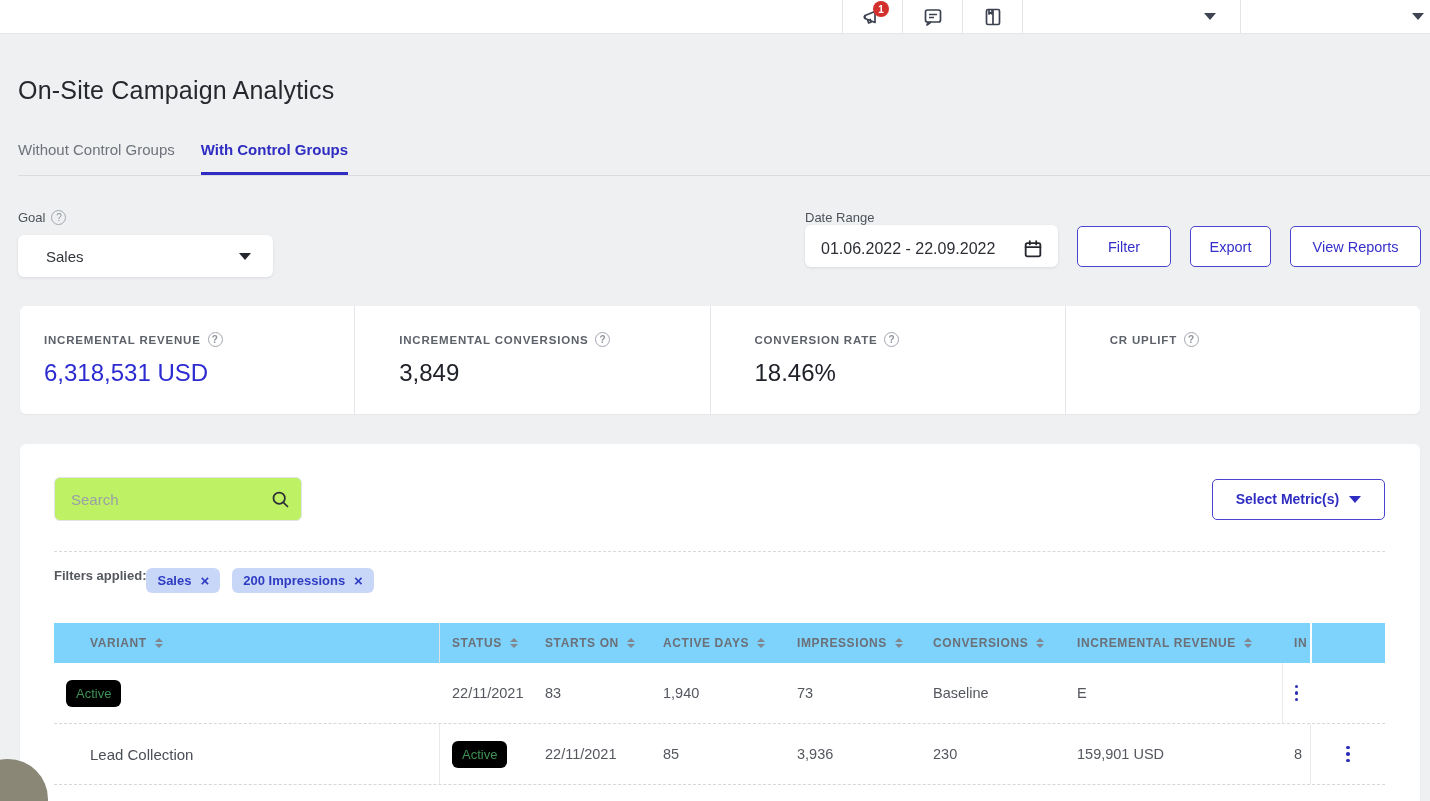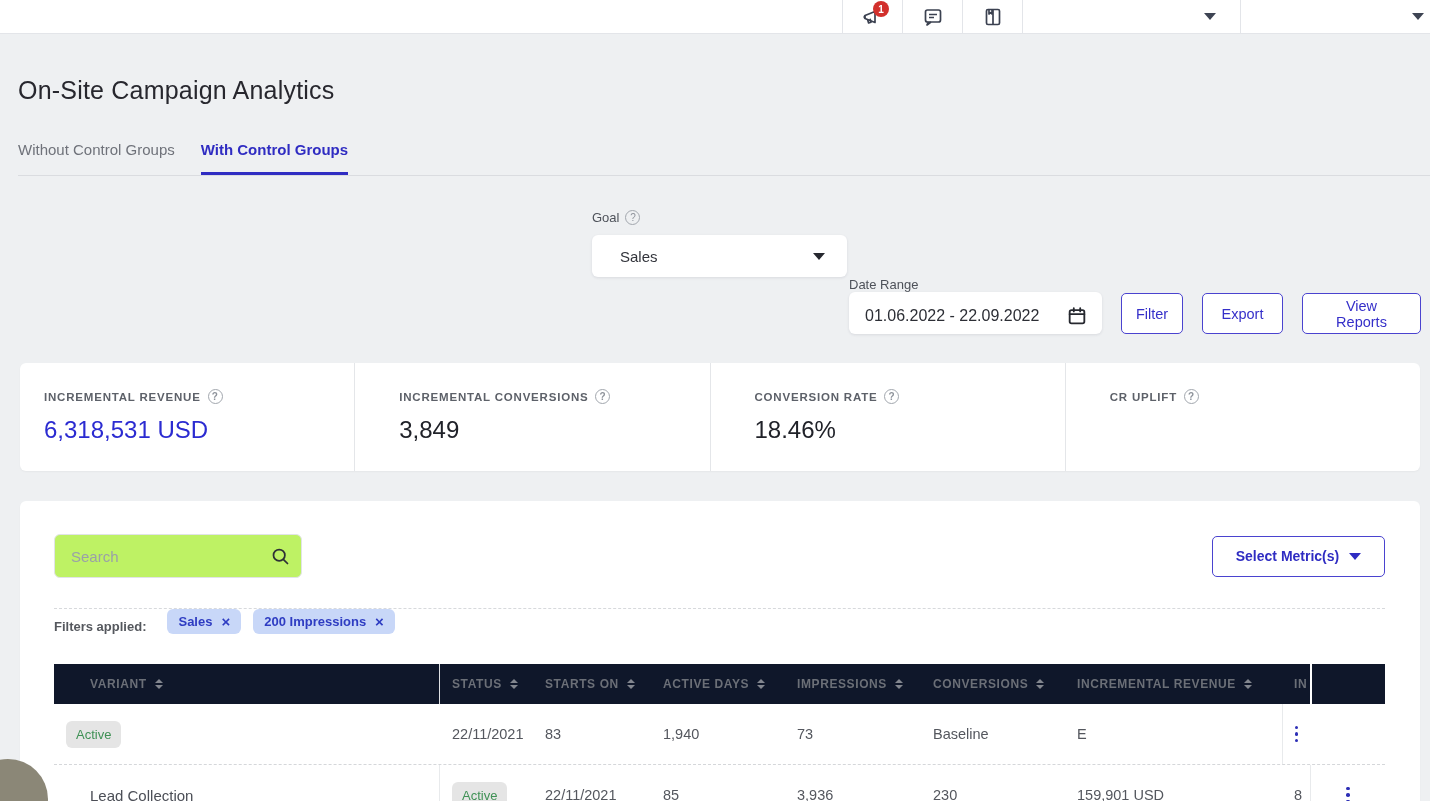--- a/index.html
+++ b/index.html
@@ -40,21 +40,21 @@
   
   .tabs {
     display:flex; gap:26px; margin:36px 0 0 18px;
     border-bottom:1px solid #dadce0; width:1412px;
   }
   .tab { padding:0 0 17px 0; font-size:15px; cursor:pointer; }
   .tab.active { color:#2f2cc2; font-weight:bold; box-shadow:inset 0 -3px 0 #2f2cc2; }
   .tab.inactive { color:#6f727a; }
   
   .controls {
-    display:flex; align-items:center; padding:0 9px 0 18px; margin-top:34px;flex-direction:column;
+    display:flex; align-items:flex-start; padding:0 9px 0 18px; margin-top:34px;
   }
   .field-label { font-size:13px; color:#4e525a; display:flex; align-items:center; gap:6px; }
   .help-icon {
     width:15px; height:15px; border:1px solid #a2a7ae; border-radius:50%;
     color:#8d929a; font-size:10px; display:inline-flex; align-items:center; justify-content:center;
   }
   .goal-group { width:255px; }
   .select-box {
     margin-top:10px; height:42px; background:#fff; border-radius:6px;
     box-shadow:0 1px 3px rgba(30,30,60,0.10);
@@ -74,23 +74,23 @@
     box-shadow:0 1px 3px rgba(30,30,60,0.10);
     display:flex; align-items:center; justify-content:space-between; padding:5px 14px 0 16px;
     cursor:pointer;
   }
   .date-box .value { font-size:16px; color:#2c2e35; }
   .btn {
     height:41px; background:#fff; border:1px solid #4a43cf; border-radius:5px;
     color:#352fc9; font-size:14.5px; font-family:inherit; cursor:pointer;
     display:flex; align-items:center; justify-content:center; padding:0 18px;
   }
-  .btn-filter { width:62px; }
+  .btn-filter { width:94px; }
   .btn-export { width:81px; }
-  .btn-view  { width:119px; }
+  .btn-view  { width:131px; }
   
   .kpi-panel {
     margin:29px 10px 0 20px; width:1400px; height:108px; background:#fff; border-radius:6px;
     box-shadow:0 1px 2px rgba(0,0,0,0.04);
     display:flex; align-items:stretch;
   }
   .kpi {
     flex:1; padding:26px 0 0 24px; position:relative;
   }
   .kpi + .kpi { border-left:1px solid #e4e6e9; padding-left:44px; }
@@ -120,37 +120,37 @@
     height:41px; width:173px; background:#fff; border:1px solid #4a43cf; border-radius:5px;
     color:#2f2cc2; font-size:14px; font-weight:bold; font-family:inherit; cursor:pointer;
     display:flex; align-items:center; justify-content:center; gap:10px;
   }
   .caret-indigo {
     width:0; height:0;
     border-left:6px solid transparent; border-right:6px solid transparent;
     border-top:7px solid #2f2cc2;
   }
   .dashed-divider { margin-top:30px; border-top:1px dashed #d7d9dc; }
-  .filters-row { display:flex; align-items:flex-end; gap:21px; }
+  .filters-row { margin-top:16px; display:flex; align-items:flex-start; }
   .filters-label { font-size:13px; font-weight:bold; color:#55585e; }
   .chips { display:flex; gap:12px; }
   .chip {
     background:#c8d7f8; border-radius:6px; height:25px; padding:0 11px;
     display:flex; align-items:center; gap:9px; cursor:pointer;
   }
   .chip .chip-label { font-size:13px; font-weight:bold; color:#2e3cc2; }
   .chip .chip-x { font-size:15px; font-weight:bold; color:#2e3cc2; line-height:1; }
   
   .table { margin-top:30px; width:1331px; }
   .tr {
     display:grid;
     grid-template-columns:386px 93px 118px 134px 136px 144px 217px 28px 1fr;
     align-items:center;
   }
-  .thead { background:#0f172a; height:40px; }
+  .thead { background:#7dd3fc; height:40px; }
   .th {
     font-size:12px; font-weight:bold; letter-spacing:0.6px; color:#6b6f77;
     display:flex; align-items:center; gap:8px; padding-left:12px;
     text-transform:uppercase; white-space:nowrap; overflow:hidden; cursor:pointer;
   }
   .th:first-child { padding-left:36px; }
   .col-variant { border-right:1px solid #dfe1e4; height:100%; }
   .sort { display:flex; flex-direction:column; gap:2.5px; flex:none; }
   .sort .up {
     width:0; height:0; border-left:4px solid transparent; border-right:4px solid transparent;
@@ -163,21 +163,21 @@
   .th-actions { border-left:2px solid #fff; height:100%; }
   .row { height:61px; border-bottom:1px dashed #d5d7da; }
   .td {
     font-size:14.5px; color:#54575e; padding-left:12px; white-space:nowrap; overflow:hidden;
   }
   .td-variant {
     padding-left:36px; font-size:15px; color:#4b4e56;
     border-right:1px solid #e8eaec; height:100%; display:flex; align-items:center;
   }
   .status-chip {
-    display:inline-block; background:#e5e5e5; color:#3f9155; font-size:13px;
+    display:inline-block; background:#000000; color:#3f9155; font-size:13px;
     padding:6px 10px; border-radius:6px;
   }
   .td-actions {
     border-left:1px solid #e8eaec; height:100%;
     display:flex; align-items:center; justify-content:center;
   }
   .kebab { display:flex; flex-direction:column; gap:3px; cursor:pointer; padding:6px; }
   .kebab i { width:3.5px; height:3.5px; border-radius:50%; background:#2d2fb6; display:block; }
   
   .corner-widget {

